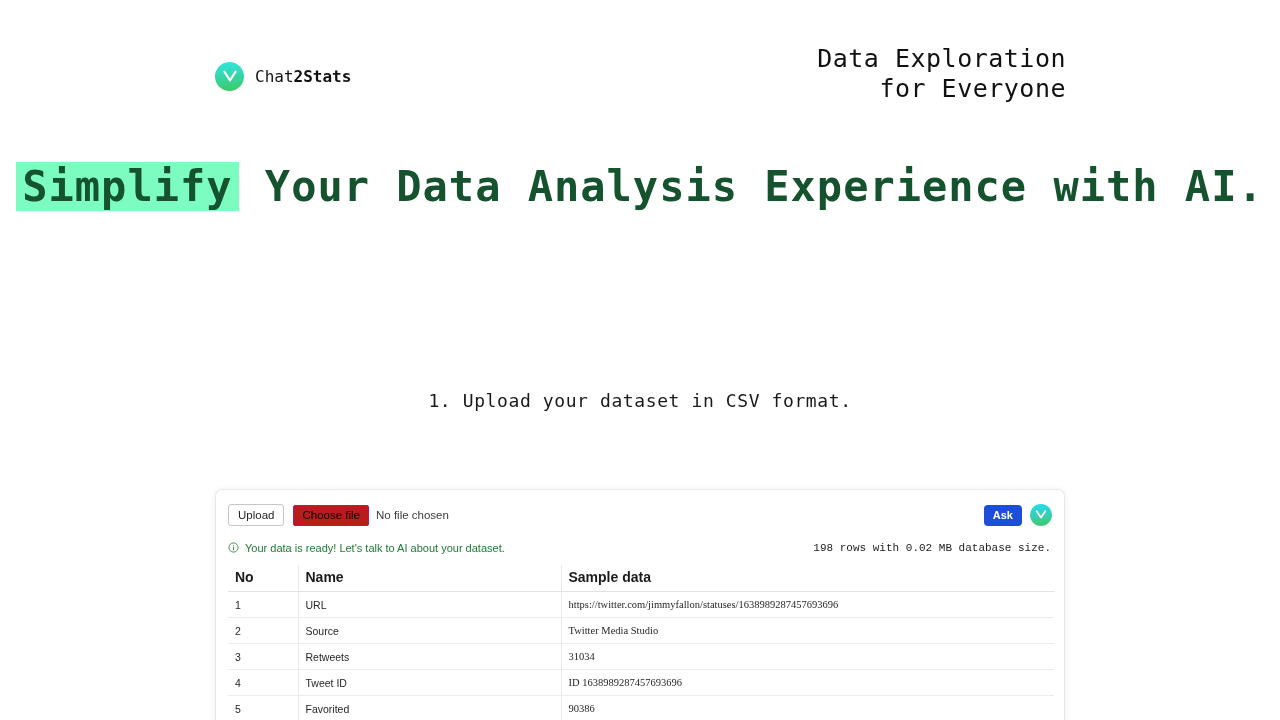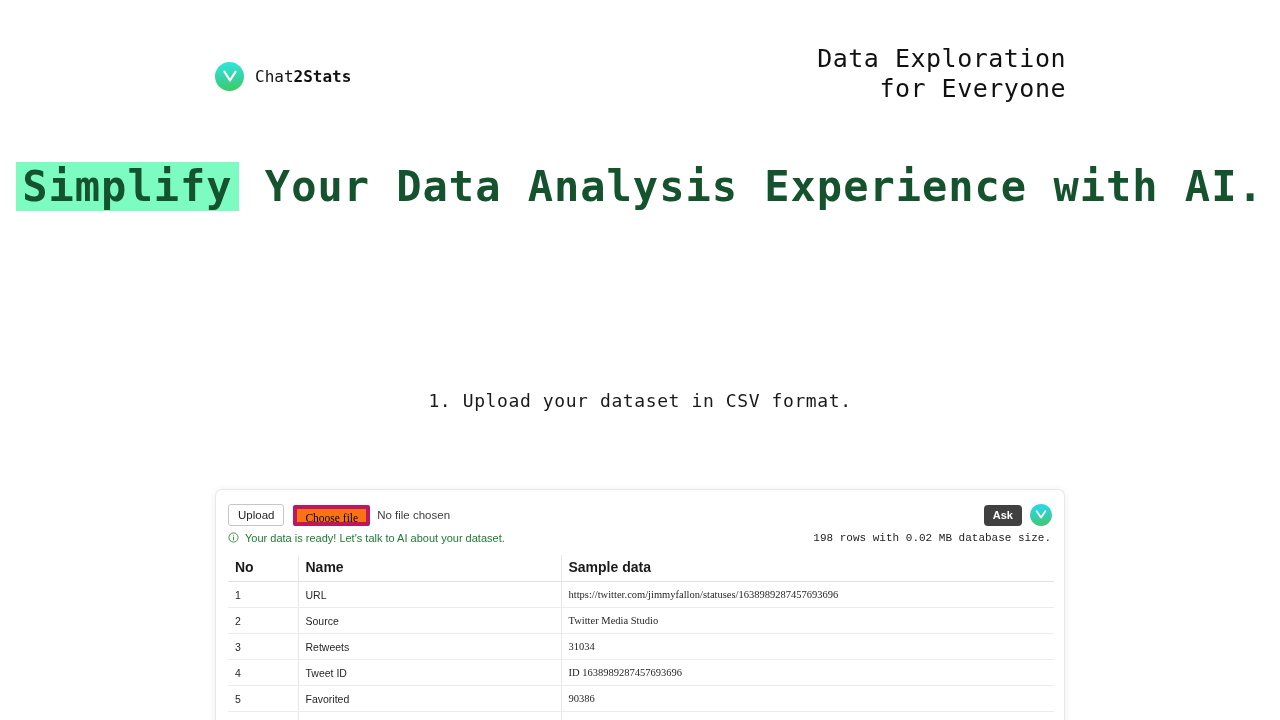--- a/index.html
+++ b/index.html
@@ -133,45 +133,45 @@
     cursor: pointer;
   }
   .file-field {
     display: flex;
     align-items: center;
     gap: 7px;
   }
   .btn-choose {
     height: 21px;
     padding: 0 8px;
-    font-family: Liberation Serif, serif;
+    font-family: Liberation Sans, sans-serif;
     font-size: 11.5px;
     color: #000000;
-    background: #f97316;
-    border: 4px solid #be185d;
+    background: #b91c1c;
+    border: 1px solid #be185d;
     border-radius: 2px;
     line-height: 19px;
     cursor: pointer;
   }
   .file-status {
     font-family: "Liberation Sans", sans-serif;
     font-size: 11.5px;
     color: #3c3c3c;
     white-space: nowrap;
   }
   .toolbar-right {
     display: flex;
     align-items: center;
     gap: 8px;
   }
   .btn-ask {
     height: 21px;
     min-width: 38px;
     padding: 0 9px;
-    background: #404040;
+    background: #1d4ed8;
     color: #ffffff;
     border: none;
     border-radius: 4px;
     font-family: "Liberation Sans", sans-serif;
     font-size: 11px;
     font-weight: 600;
     line-height: 21px;
     cursor: pointer;
   }
   .avatar {
@@ -184,20 +184,21 @@
     justify-content: center;
     flex: none;
     cursor: pointer;
   }
   .avatar svg { display: block; }
 
   .statusrow {
     display: flex;
     align-items: center;
     justify-content: space-between;
+    margin-top: 10px;
     height: 15px;
   }
   .status-msg {
     display: flex;
     align-items: center;
     gap: 6px;
     font-family: "Liberation Sans", sans-serif;
     font-size: 11px;
     color: #1e7b34;
   }

